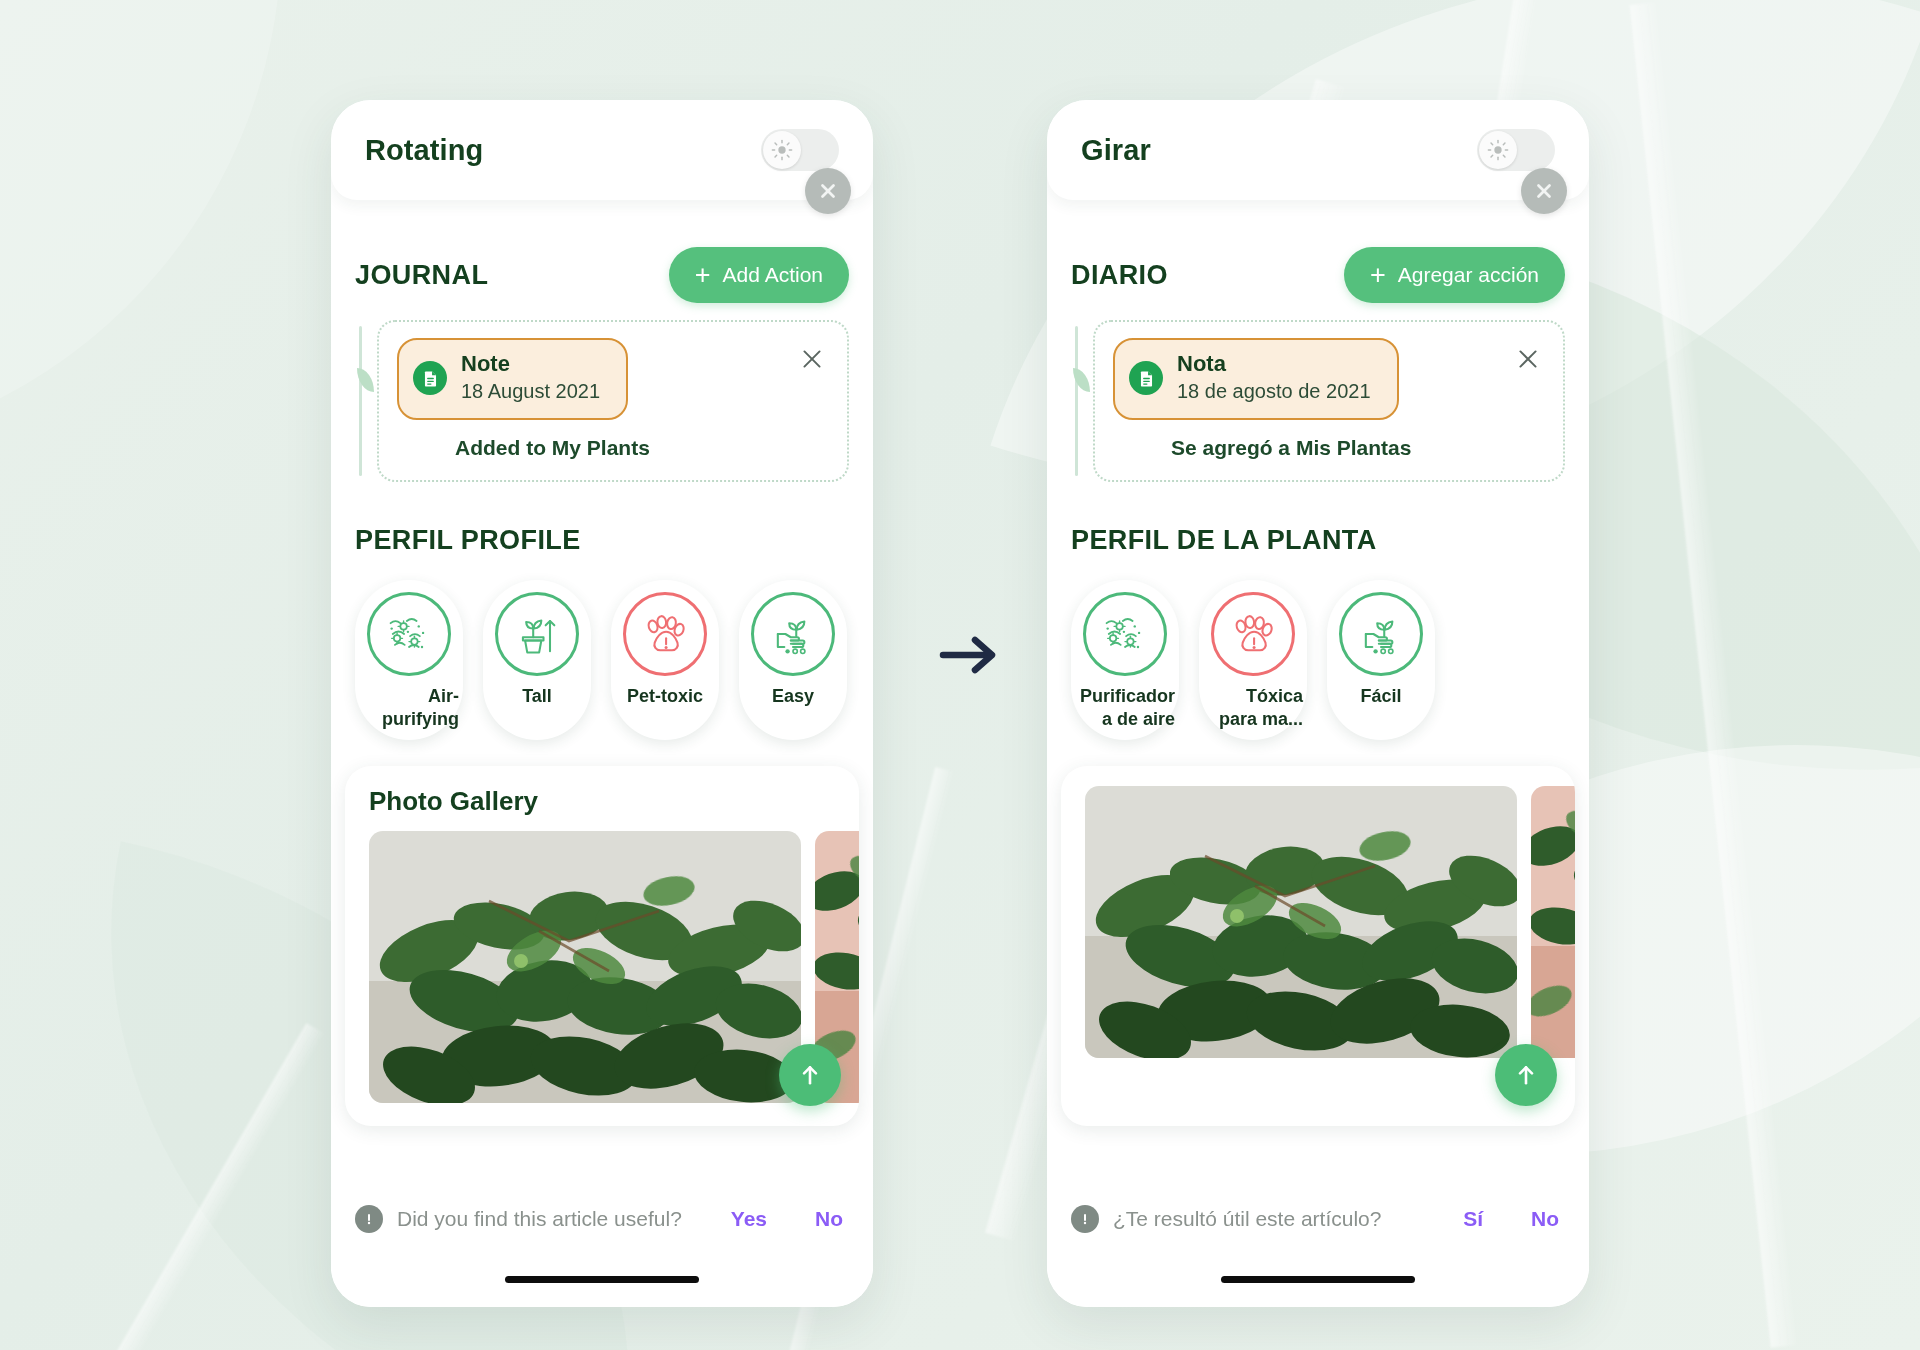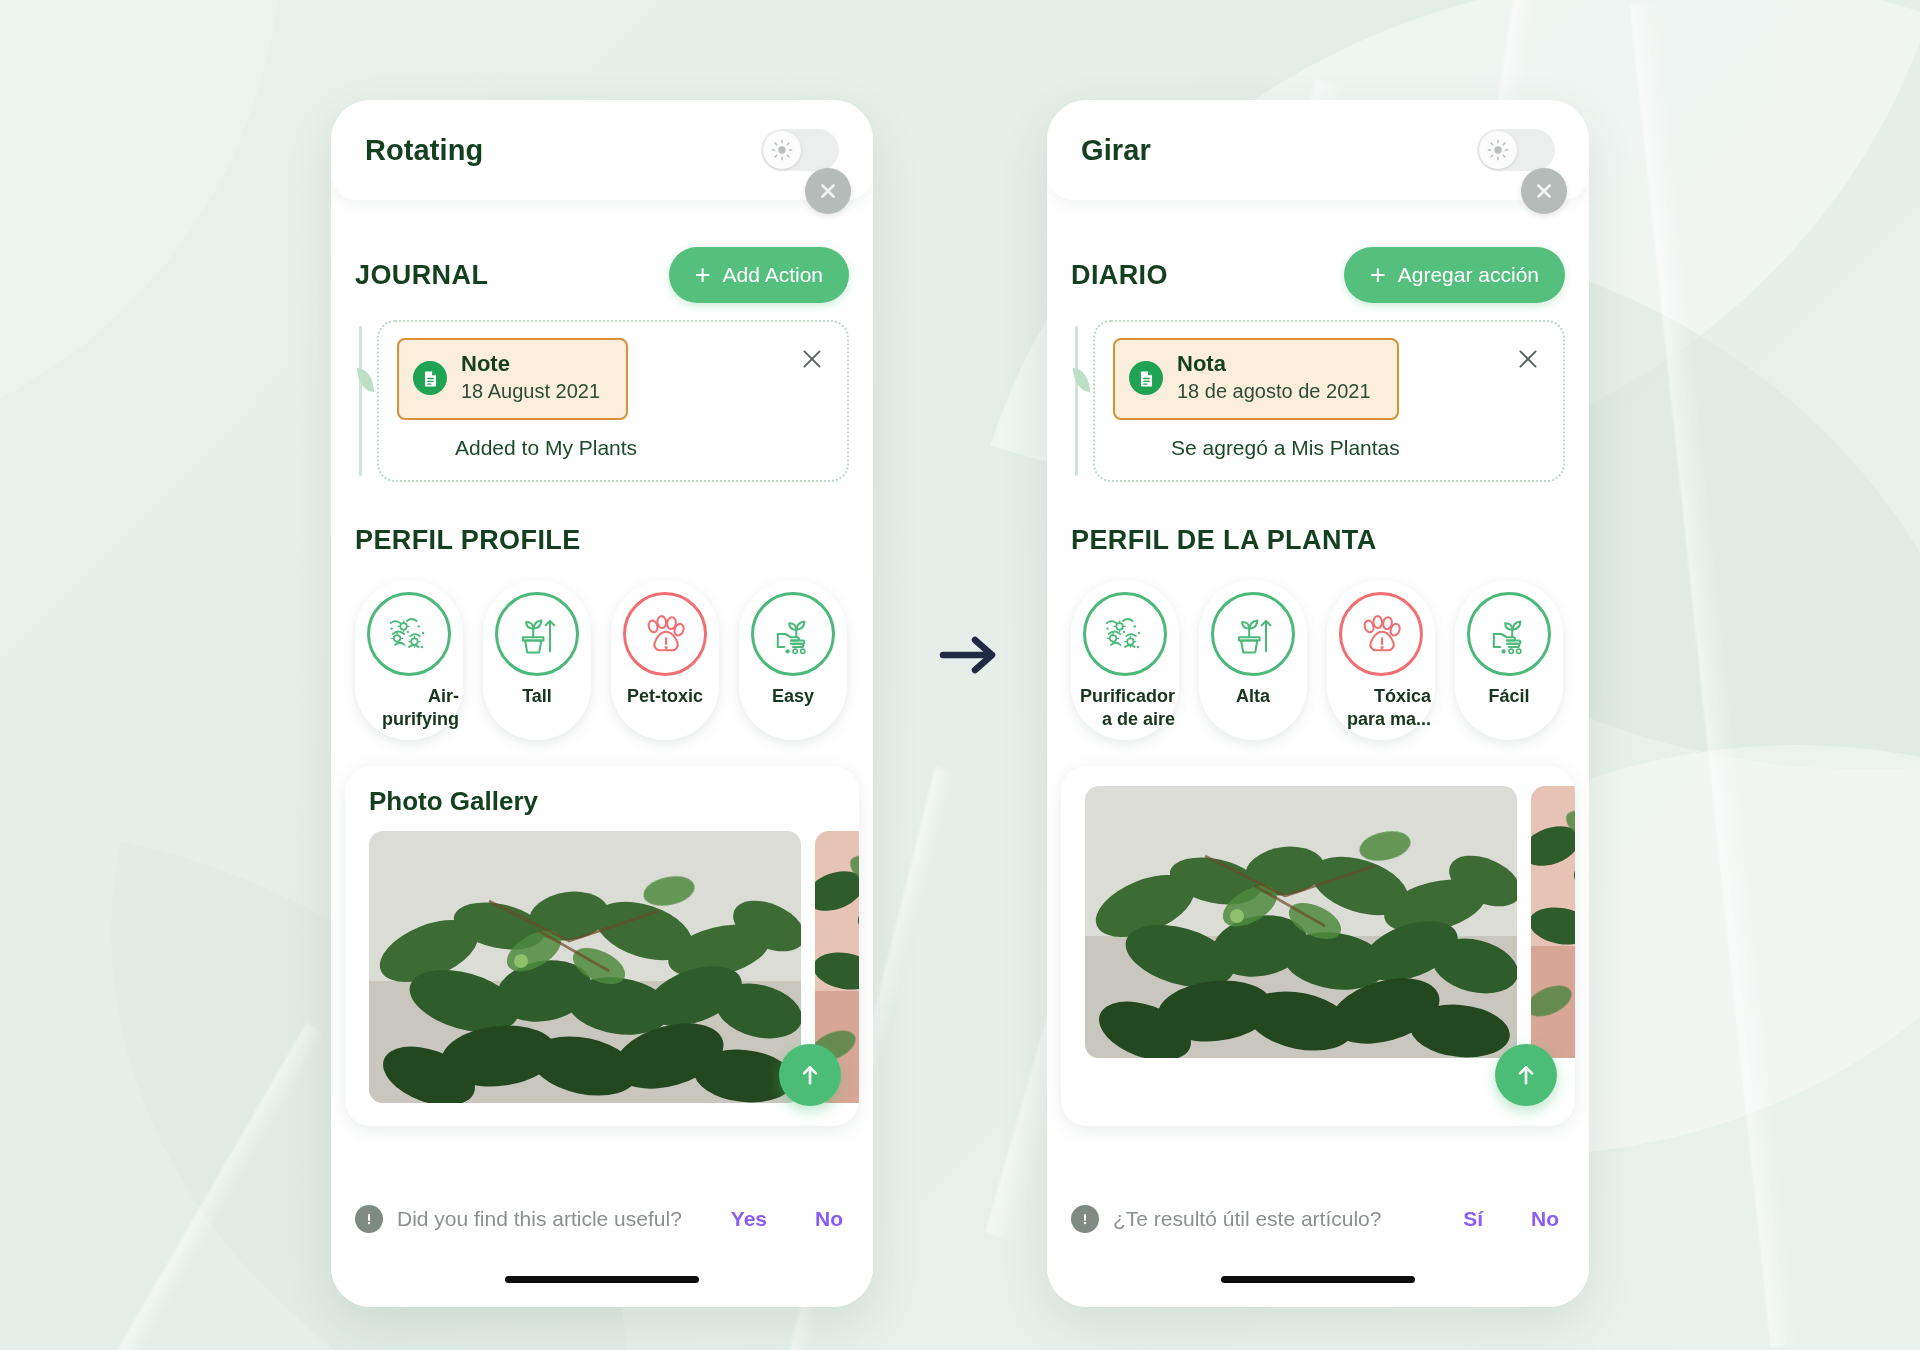--- a/index.html
+++ b/index.html
@@ -165,21 +165,21 @@
     border-radius: 18px;
     padding: 16px 18px 20px 18px;
     display: flex;
     flex-direction: column;
     position: relative;
   }
   .entry-top { display: flex; align-items: flex-start; }
   .note-chip {
     background: #fbeedd;
     border: 2px solid #d79236;
-    border-radius: 8px;
+    border-radius: 20px;
     padding: 11px 26px 13px 14px;
     display: flex;
     align-items: center;
     gap: 14px;
   }
   .note-icon {
     width: 34px; height: 34px;
     border-radius: 50%;
     background: #1fa352;
     display: flex; align-items: center; justify-content: center;
@@ -193,20 +193,21 @@
   }
   .entry-x {
     margin-left: auto;
     padding: 8px 4px 0 10px;
   }
   .entry-sub {
     margin-top: 16px;
     margin-left: 58px;
     font-size: 21px;
     color: #1d4a2b;
+    font-weight: bold;
   }
 
   
   .profile-row {
     display: flex;
     gap: 20px;
     padding: 8px 24px 0 24px;
     margin-top: 8px;
   }
   .chip {
@@ -725,36 +726,20 @@
                   <circle cx="37" cy="23" r="1.1"></circle>
                   <circle cx="8" cy="19" r="1.1"></circle>
                 <circle cx="23" cy="22" r="1.1"></circle>
                   <circle cx="36" cy="36" r="1.1"></circle>
               </g>
             </svg>
           </div>
           <div class="clabel">Purificadora de aire</div>
         </div>
 
-        <div class="chip">
-          <div class="ring">
-            <svg width="52" height="52" viewBox="0 0 48 48">
-              <g stroke="#4cb97a" stroke-width="1.9" fill="none" stroke-linecap="round" stroke-linejoin="round">
-                <path d="M13 30h15l-2 11H15z"></path>
-                <path d="M11 27h19v3H11z"></path>
-                <path d="M20.5 27v-8"></path>
-                <path d="M20.5 19c-4.5 0-6.5-2.5-6.5-6 4.5 0 6.5 2.5 6.5 6z"></path>
-                <path d="M21 19c4.5-.5 7-3.5 7-7.5-4.5.5-7 3.5-7 7.5z"></path>
-                <path d="M36 40V12"></path>
-                <path d="M32 16l4-4 4 4"></path>
-              </g>
-            </svg>
-          </div>
-          <div class="clabel">Alta</div>
-        </div>
 
         <div class="chip">
           <div class="ring danger">
             <svg width="52" height="52" viewBox="0 0 48 48">
               <g stroke="#ef6f72" stroke-width="1.9" fill="none">
                 <ellipse cx="13" cy="17" rx="4" ry="5.5" transform="rotate(-18 13 17)"></ellipse>
                 <ellipse cx="21" cy="13" rx="4" ry="5.5" transform="rotate(-6 21 13)"></ellipse>
                 <ellipse cx="30" cy="14" rx="4" ry="5.5" transform="rotate(10 30 14)"></ellipse>
                 <ellipse cx="37" cy="20" rx="4" ry="5.5" transform="rotate(22 37 20)"></ellipse>
                 <path d="M25 22c5 0 9 5.5 10.5 10 1.2 3.6-1.2 7-5 7h-11c-3.8 0-6.2-3.4-5-7C16 27.5 20 22 25 22z"></path>

